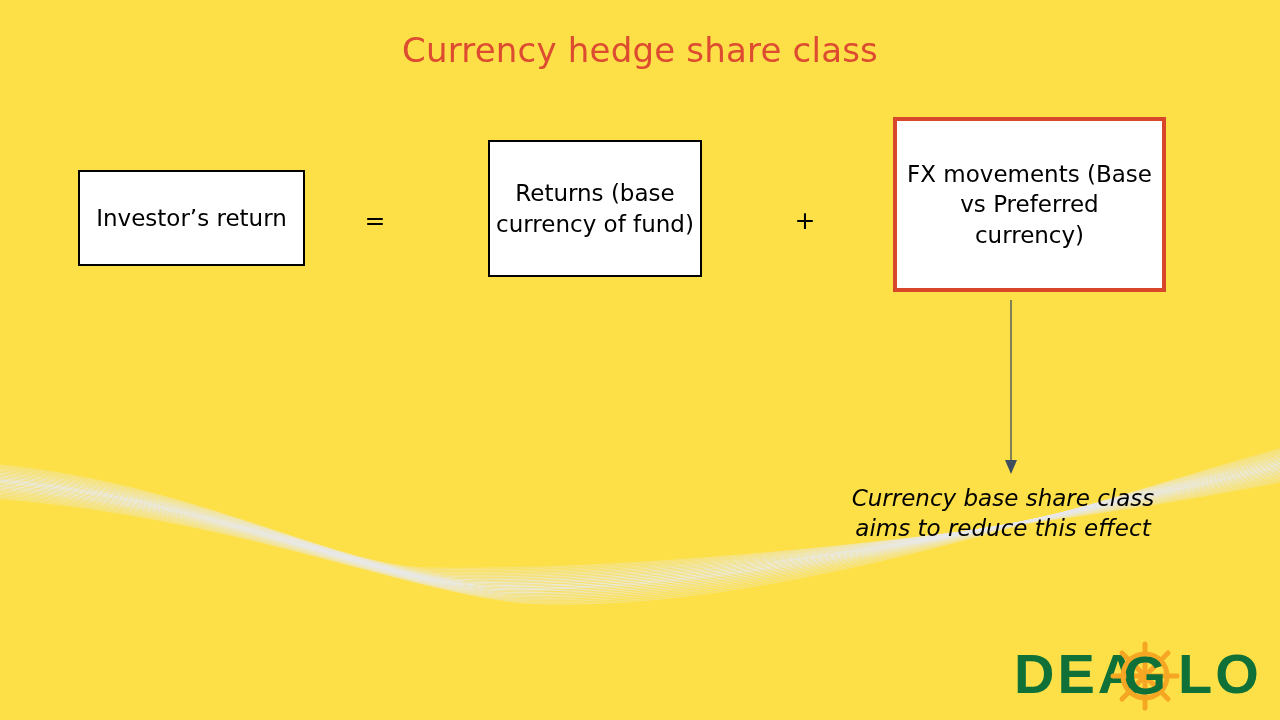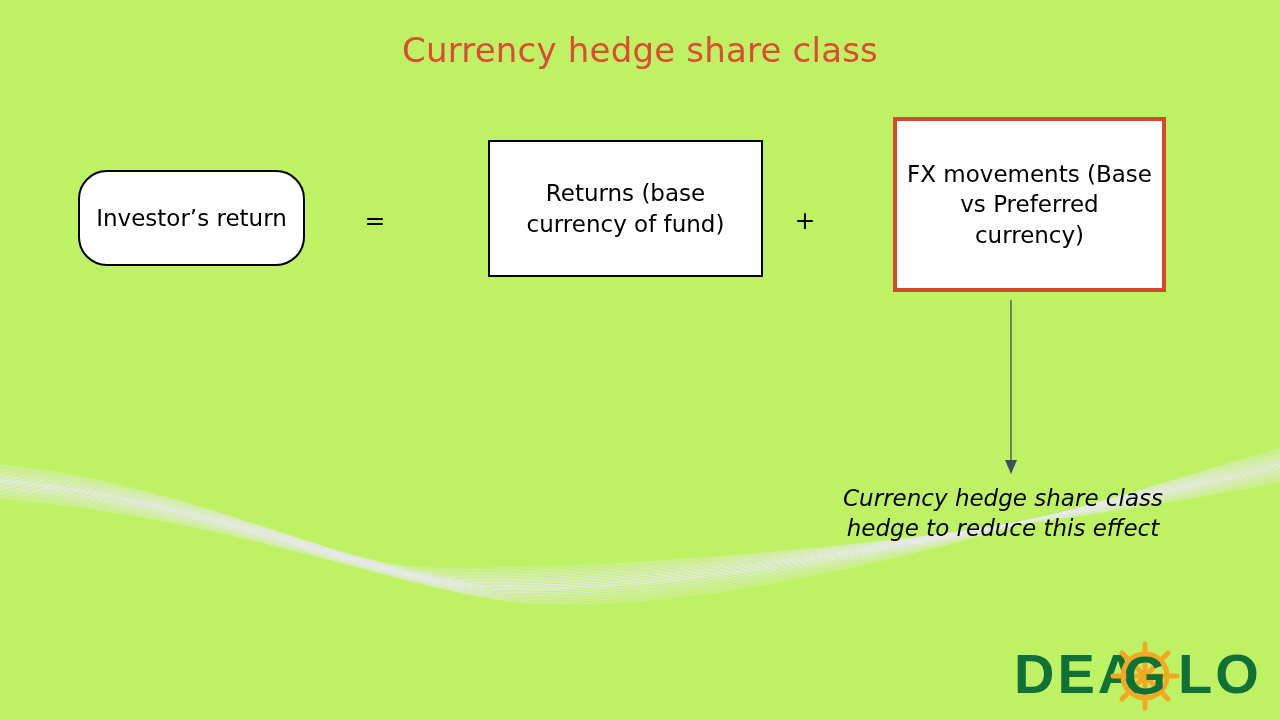--- a/index.html
+++ b/index.html
@@ -7,21 +7,21 @@
     padding: 0;
     background: #ffffff;
   }
   body {
     font-family: "Liberation Sans", sans-serif;
   }
   #slide {
     position: relative;
     width: 1280px;
     height: 720px;
-    background: #bef264;
+    background: #fde047;
     overflow: hidden;
   }
 
   
   #slide-title {
     position: absolute;
     left: 0;
     top: 30px;
     width: 1280px;
     text-align: center;
@@ -58,21 +58,21 @@
   #box-investor-return {
     left: 78px;
     top: 170px;
     width: 227px;
     height: 96px;
     border: 2.5px solid #000000;
   }
   #box-fund-returns {
     left: 488px;
     top: 140px;
-    width: 275px;
+    width: 214px;
     height: 137px;
     border: 2.5px solid #000000;
     justify-content: center;
   }
   #box-fx-movements {
     left: 893px;
     top: 117px;
     width: 273px;
     height: 175px;
     border: 4px solid #D9472B;
@@ -174,42 +174,42 @@
         <path d="M -10,52.6 C 238.9,70.6 414.0,158.2 530.8,158.2 C 780.8,162.2 1110.4,57.4 1290,11.4" fill="none" stroke="#E8E9EB" stroke-width="0.91" opacity="0.61"></path>
         <path d="M -10,53.9 C 241.0,71.9 417.8,159.7 535.6,159.7 C 785.6,163.7 1112.8,56.1 1290,10.1" fill="none" stroke="#E8E9EB" stroke-width="0.88" opacity="0.57"></path>
         <path d="M -10,55.3 C 243.2,73.3 421.5,161.1 540.4,161.1 C 790.4,165.1 1115.2,54.7 1290,8.7" fill="none" stroke="#E8E9EB" stroke-width="0.86" opacity="0.53"></path>
         <path d="M -10,56.6 C 245.3,74.6 425.3,162.6 545.2,162.6 C 795.2,166.6 1117.6,53.4 1290,7.4" fill="none" stroke="#E8E9EB" stroke-width="0.83" opacity="0.49"></path>
         <path d="M -10,58.0 C 247.5,76.0 429.0,164.0 550.0,164.0 C 800.0,168.0 1120.0,52.0 1290,6.0" fill="none" stroke="#E8E9EB" stroke-width="0.80" opacity="0.45"></path>
       </g>
   </svg>
 
   <div id="slide-title" style="color: rgb(221, 75, 49);">Currency hedge share class</div>
 
-  <div class="eq-box" id="box-investor-return" style="border-color: rgb(0, 0, 0); border-radius: 29px;">
+  <div class="eq-box" id="box-investor-return" style="border-color: rgb(0, 0, 0);">
     <span class="eq-box-text">Investor’s return</span>
   </div>
 
   <div class="operator" id="operator-equals">=</div>
 
   <div class="eq-box" id="box-fund-returns" style="border-color: rgb(0, 0, 0);">
     <span class="eq-box-text">Returns (base currency of fund)</span>
   </div>
 
   <div class="operator" id="operator-plus">+</div>
 
   <div class="eq-box" id="box-fx-movements" style="border-color: rgb(217, 71, 43);">
     <span class="eq-box-text">FX movements (Base vs Preferred currency)</span>
   </div>
 
   <svg id="downward-arrow" viewBox="0 0 110 180" aria-hidden="true">
     <line id="arrow-shaft" x1="53" y1="0" x2="53" y2="166" stroke="#3E4E5E" stroke-width="1.3"></line>
     <polygon id="arrow-head" points="53,174 47,160 59,160" fill="#3E4E5E"></polygon>
   </svg>
 
-  <div id="hedge-caption">Currency hedge share class hedge to reduce this effect</div>
+  <div id="hedge-caption">Currency base share class aims to reduce this effect</div>
 
   <div id="brand-logo">
     <svg viewBox="0 0 268 76" width="268" height="76" aria-hidden="true">
 
       <text id="logo-text-before" x="2" y="57" font-family="'Liberation Sans', sans-serif" font-size="56" font-weight="bold" letter-spacing="3" fill="#0F7038">DEA</text>
 
       <g id="logo-emblem" stroke="#F5A623" stroke-width="5" stroke-linecap="round" fill="none">
         <circle cx="133" cy="40" r="22"></circle>
         <line x1="133" y1="40" x2="133" y2="8"></line>
         <line x1="133" y1="40" x2="133" y2="72"></line>

